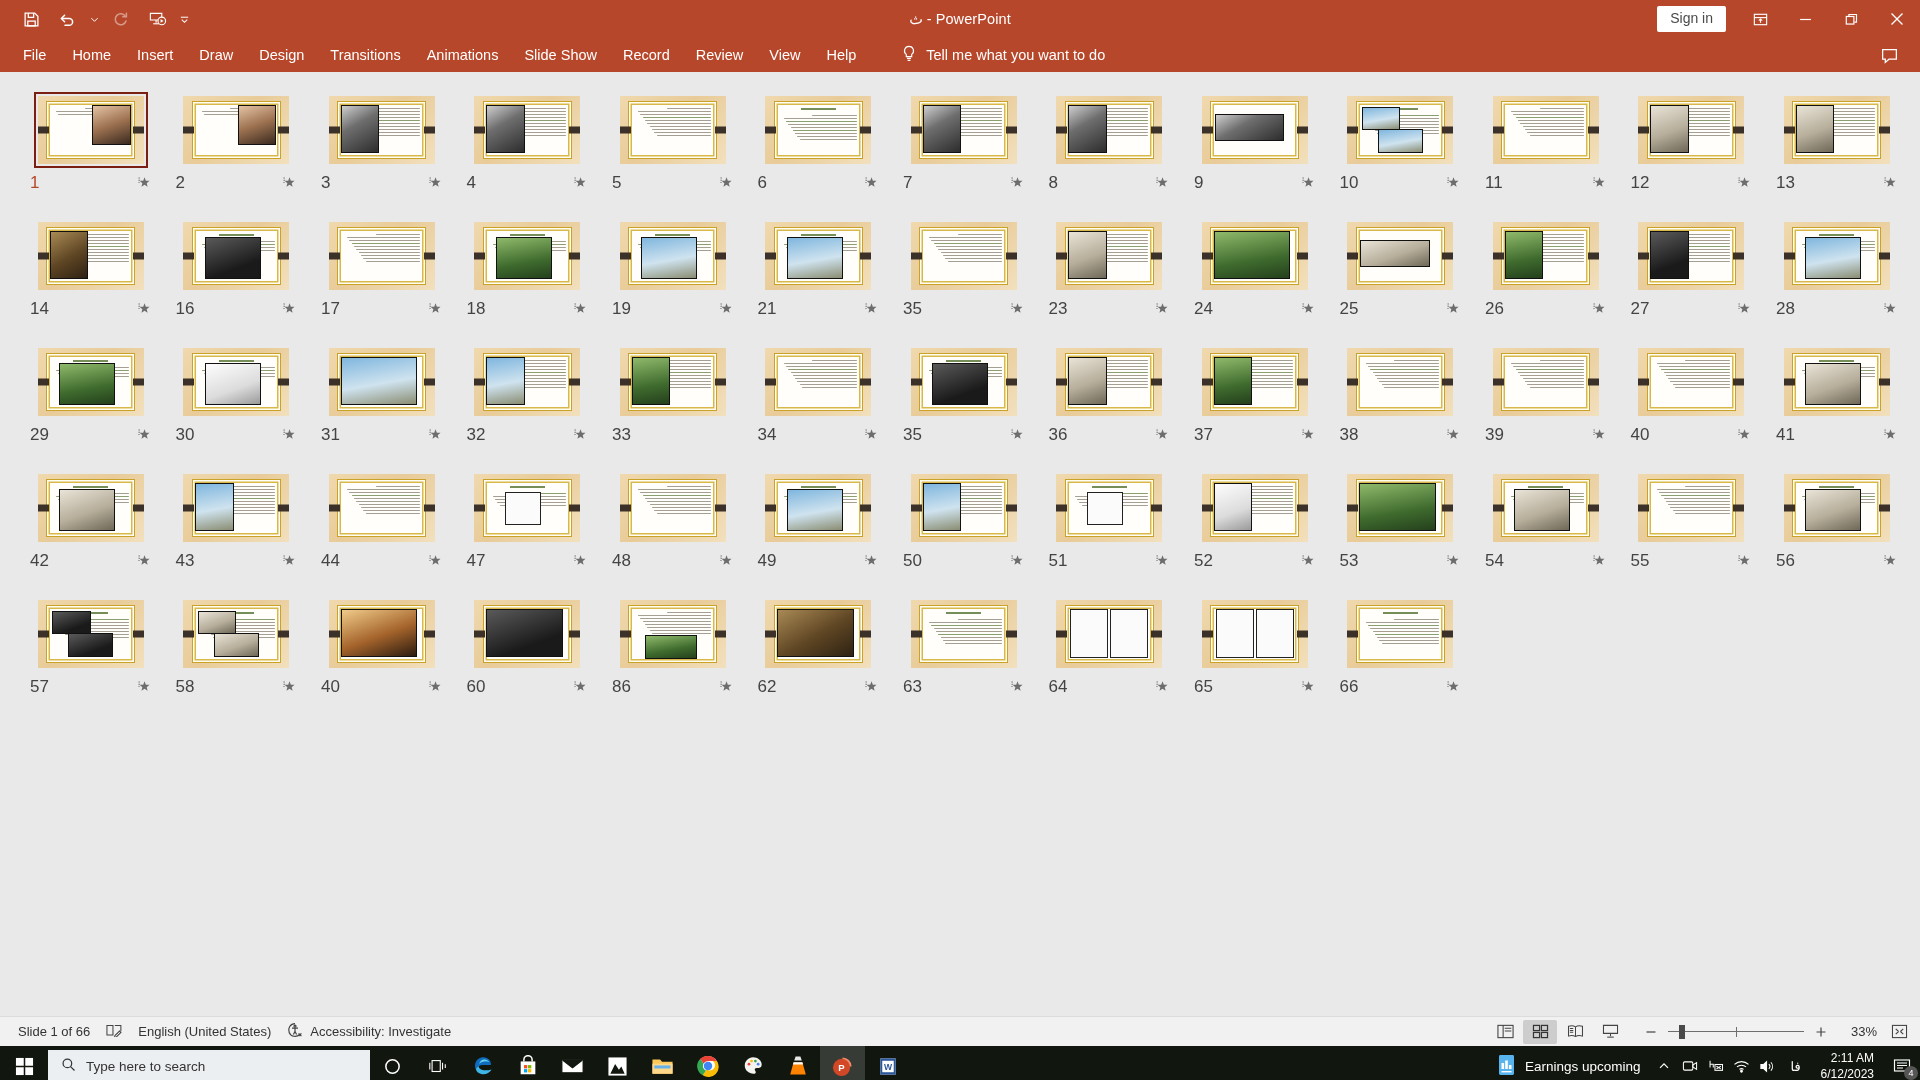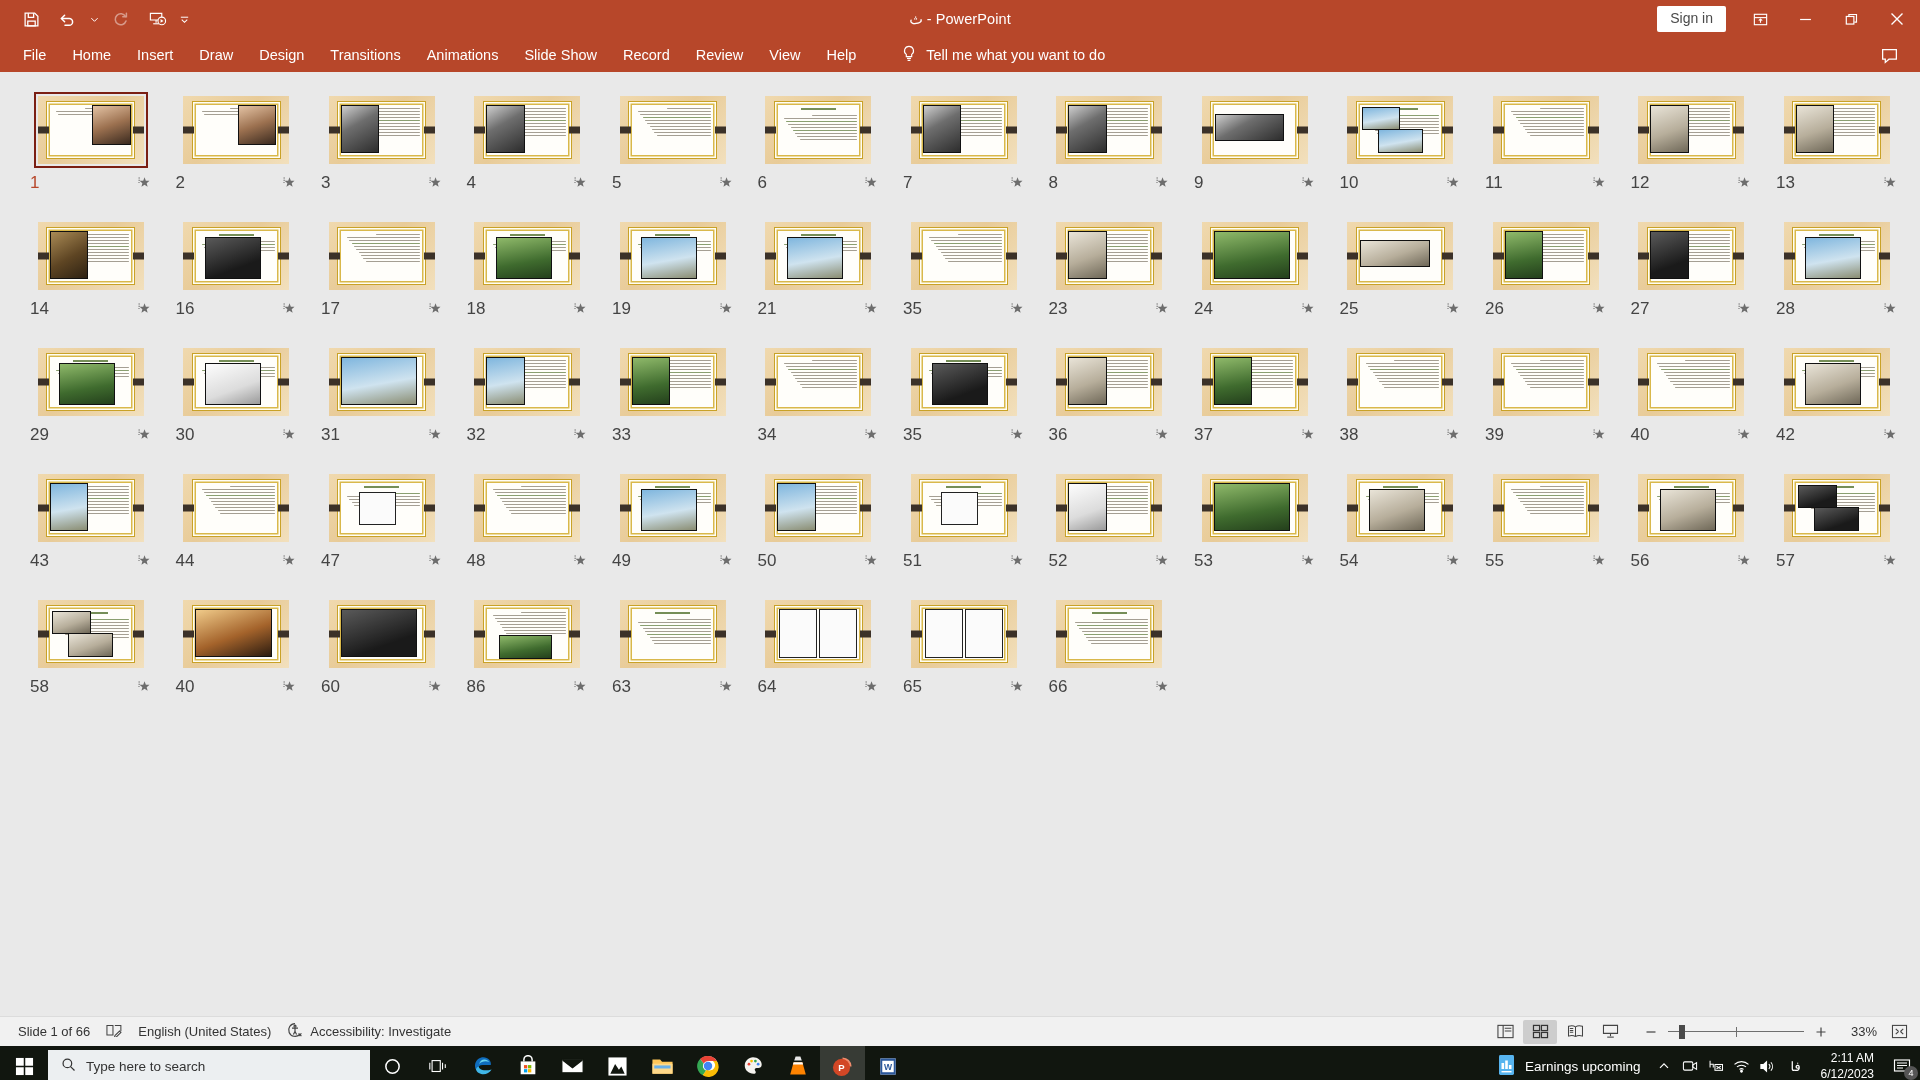--- a/index.html
+++ b/index.html
@@ -1401,20 +1401,45 @@
                 <div class="ln" style="width: 92%;"></div>
                 <div class="ln" style="width: 89%;"></div>
               </div>
               <div class="ph stn" style="left: 14%; top: 16%; width: 64%; height: 74%;"></div>
             </div>
             <div class="nub l"></div>
             <div class="nub r"></div>
           </div>
         </div>
         <div class="cap">
+          <div class="snum">41</div>
+          <div class="star"><svg viewBox="0 0 16 16" width="15" height="15">
+              <path d="M9.1 2.4 10.5 6l3.9.2-3 2.5 1 3.8-3.3-2.1-3.3 2.1 1-3.8-3-2.5L7.7 6z" fill="#6d6d6d"></path>
+              <path d="M2.6 3.2h1.6M2.6 5.6h1.6M2.6 8h1.2" stroke="#6d6d6d" stroke-width="1"></path>
+            </svg></div>
+        </div>
+      </div>
+      <div class="cell">
+        <div class="thumb-wrap">
+          <div class="slide">
+            <div class="page">
+              <div class="lines rtl">
+                <div class="ttl"></div>
+                <div class="ln" style="width: 58%;"></div>
+                <div class="ln g" style="width: 95%;"></div>
+                <div class="ln" style="width: 92%;"></div>
+                <div class="ln" style="width: 89%;"></div>
+              </div>
+              <div class="ph stn" style="left: 14%; top: 16%; width: 64%; height: 74%;"></div>
+            </div>
+            <div class="nub l"></div>
+            <div class="nub r"></div>
+          </div>
+        </div>
+        <div class="cap">
           <div class="snum">42</div>
           <div class="star"><svg viewBox="0 0 16 16" width="15" height="15">
               <path d="M9.1 2.4 10.5 6l3.9.2-3 2.5 1 3.8-3.3-2.1-3.3 2.1 1-3.8-3-2.5L7.7 6z" fill="#6d6d6d"></path>
               <path d="M2.6 3.2h1.6M2.6 5.6h1.6M2.6 8h1.2" stroke="#6d6d6d" stroke-width="1"></path>
             </svg></div>
         </div>
       </div>
       <div class="cell">
         <div class="thumb-wrap">
           <div class="slide">
@@ -1846,20 +1871,38 @@
                 <div class="ln" style="width: 77%;"></div>
               </div>
               <div class="ph grn" style="left: 18%; top: 52%; width: 60%; height: 42%;"></div>
             </div>
             <div class="nub l"></div>
             <div class="nub r"></div>
           </div>
         </div>
         <div class="cap">
           <div class="snum">86</div>
+          <div class="star"><svg viewBox="0 0 16 16" width="15" height="15">
+              <path d="M9.1 2.4 10.5 6l3.9.2-3 2.5 1 3.8-3.3-2.1-3.3 2.1 1-3.8-3-2.5L7.7 6z" fill="#6d6d6d"></path>
+              <path d="M2.6 3.2h1.6M2.6 5.6h1.6M2.6 8h1.2" stroke="#6d6d6d" stroke-width="1"></path>
+            </svg></div>
+        </div>
+      </div>
+      <div class="cell">
+        <div class="thumb-wrap">
+          <div class="slide">
+            <div class="page">
+              <div class="ph sep" style="left: 3%; top: 6%; width: 88%; height: 84%;"></div>
+            </div>
+            <div class="nub l"></div>
+            <div class="nub r"></div>
+          </div>
+        </div>
+        <div class="cap">
+          <div class="snum">62</div>
           <div class="star"><svg viewBox="0 0 16 16" width="15" height="15">
               <path d="M9.1 2.4 10.5 6l3.9.2-3 2.5 1 3.8-3.3-2.1-3.3 2.1 1-3.8-3-2.5L7.7 6z" fill="#6d6d6d"></path>
               <path d="M2.6 3.2h1.6M2.6 5.6h1.6M2.6 8h1.2" stroke="#6d6d6d" stroke-width="1"></path>
             </svg></div>
         </div>
       </div>
       <div class="cell">
         <div class="thumb-wrap">
           <div class="slide">
             <div class="page">

